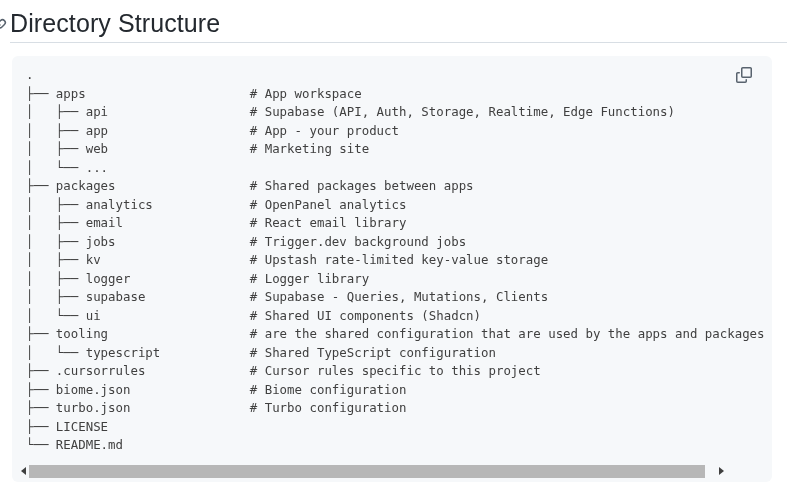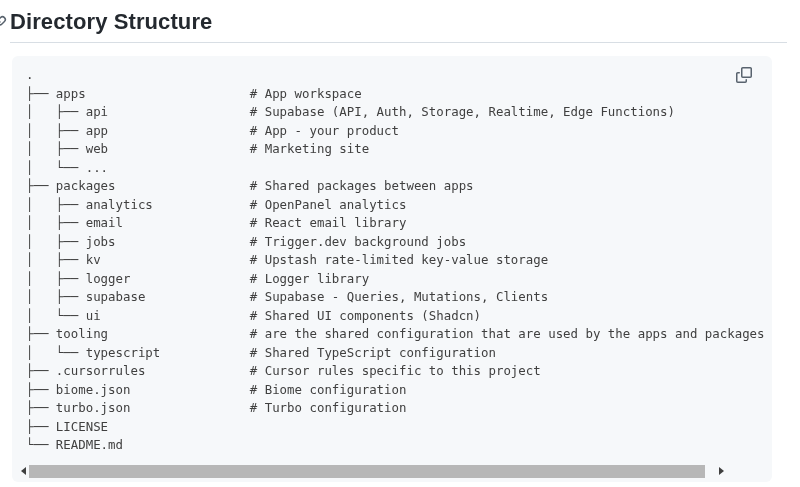--- a/index.html
+++ b/index.html
@@ -16,21 +16,21 @@
   html,body{margin:0;padding:0;}
   body{
     width:800px;height:487px;position:relative;overflow:hidden;
     background:var(--page-bg);
     font-family:"Liberation Sans", sans-serif;
   }
   .heading-row{
     position:absolute;top:9px;left:10px;right:10px;
   }
   .page-title{
-    margin:0;font-size:22px;font-weight:700;color:var(--heading-text);
+    margin:0;font-size:25px;font-weight:400;color:var(--heading-text);
     letter-spacing:0.1px;
   }
   .anchor-link{
     position:absolute;left:-19px;top:2px;width:16px;height:16px;
     color:var(--icon-gray);display:inline-block;text-decoration:none;
   }
   .divider{
     position:absolute;top:42px;left:10px;width:777px;height:0;
     border:none;border-top:1px solid var(--divider);margin:0;
   }

